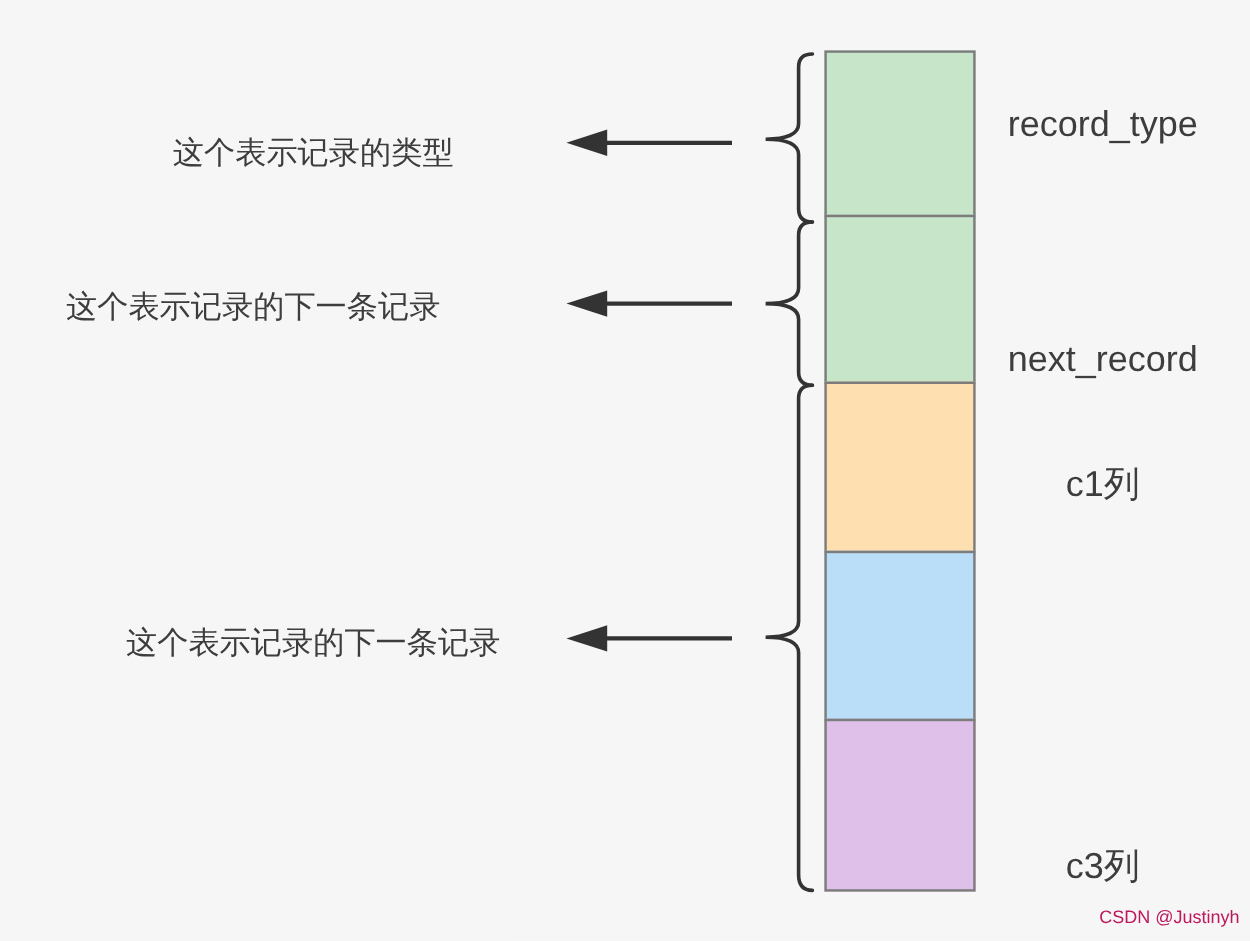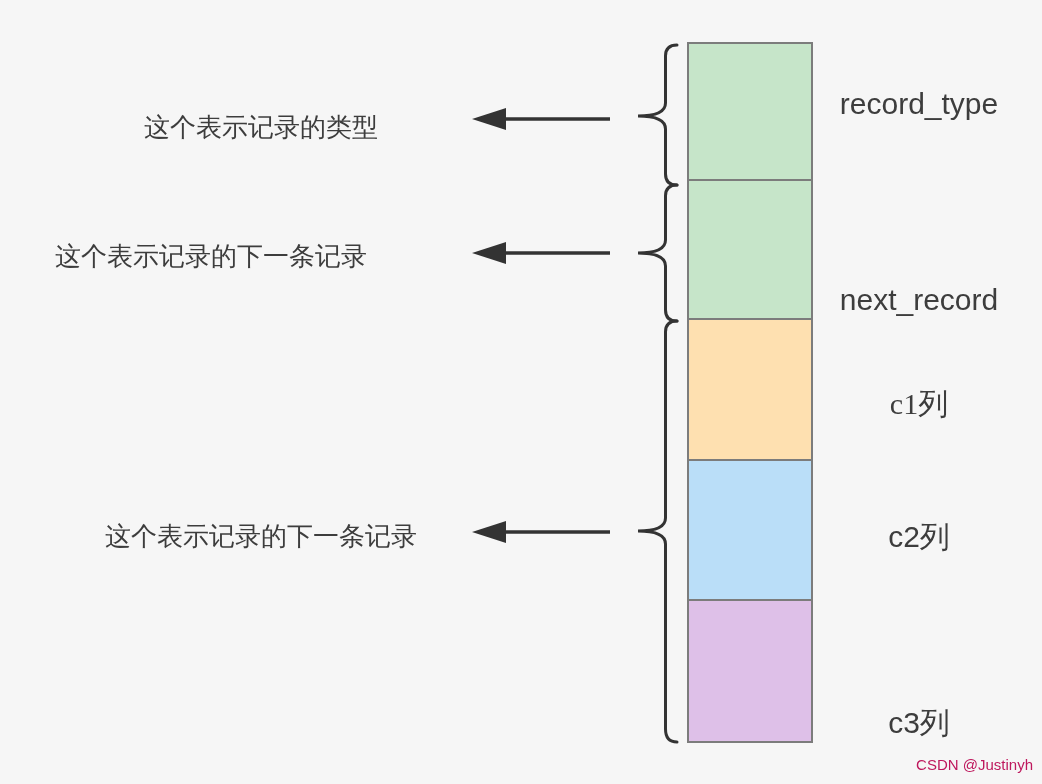--- a/index.html
+++ b/index.html
@@ -80,22 +80,21 @@
   </svg>
 
   <div class="box" style="top: 42px; height: 139px; background: rgb(198, 229, 201);"></div>
   <div class="box" style="top: 179px; height: 141px; background: rgb(198, 229, 201);"></div>
   <div class="box" style="top: 318px; height: 143px; background: rgb(254, 224, 176);"></div>
   <div class="box" style="top: 459px; height: 142px; background: rgb(186, 222, 248);"></div>
   <div class="box" style="top: 599px; height: 144px; background: rgb(222, 192, 232);"></div>
 
   <div class="box-label" style="top:84px;">record_type</div>
   <div class="box-label" style="top:239px;margin-top:41px;">next_record</div>
-  <div class="box-label" style="top:384px;font-family:Liberation Serif, serif;">c1列</div>
-  <div class="box-label" style="top:517px;">c2列</div>
+  <div class="box-label" style="top:384px;">c1列</div>
   <div class="box-label" style="top:663px;margin-top:40px;">c3列</div>
 
   <div class="annotation" style="left:261px;top:127px;">这个表示记录的类型</div>
   <div class="annotation" style="left:211px;top:256px;">这个表示记录的下一条记录</div>
   <div class="annotation" style="left:261px;top:536px;">这个表示记录的下一条记录</div>
 
   <div class="watermark">CSDN @Justinyh</div>
 
 </div>
 

